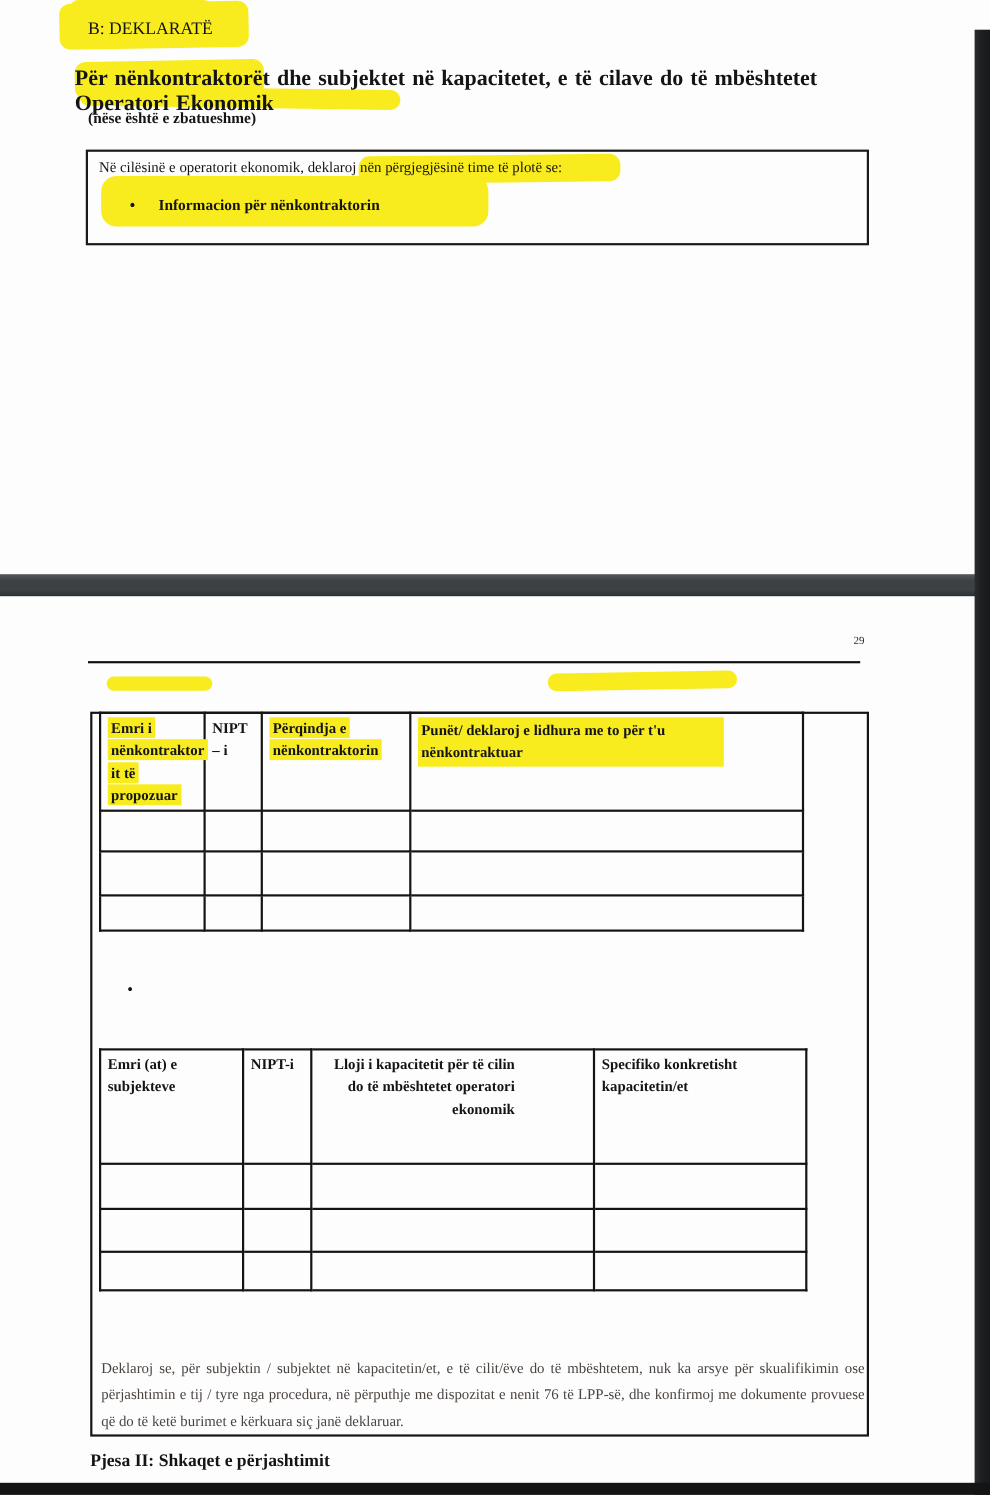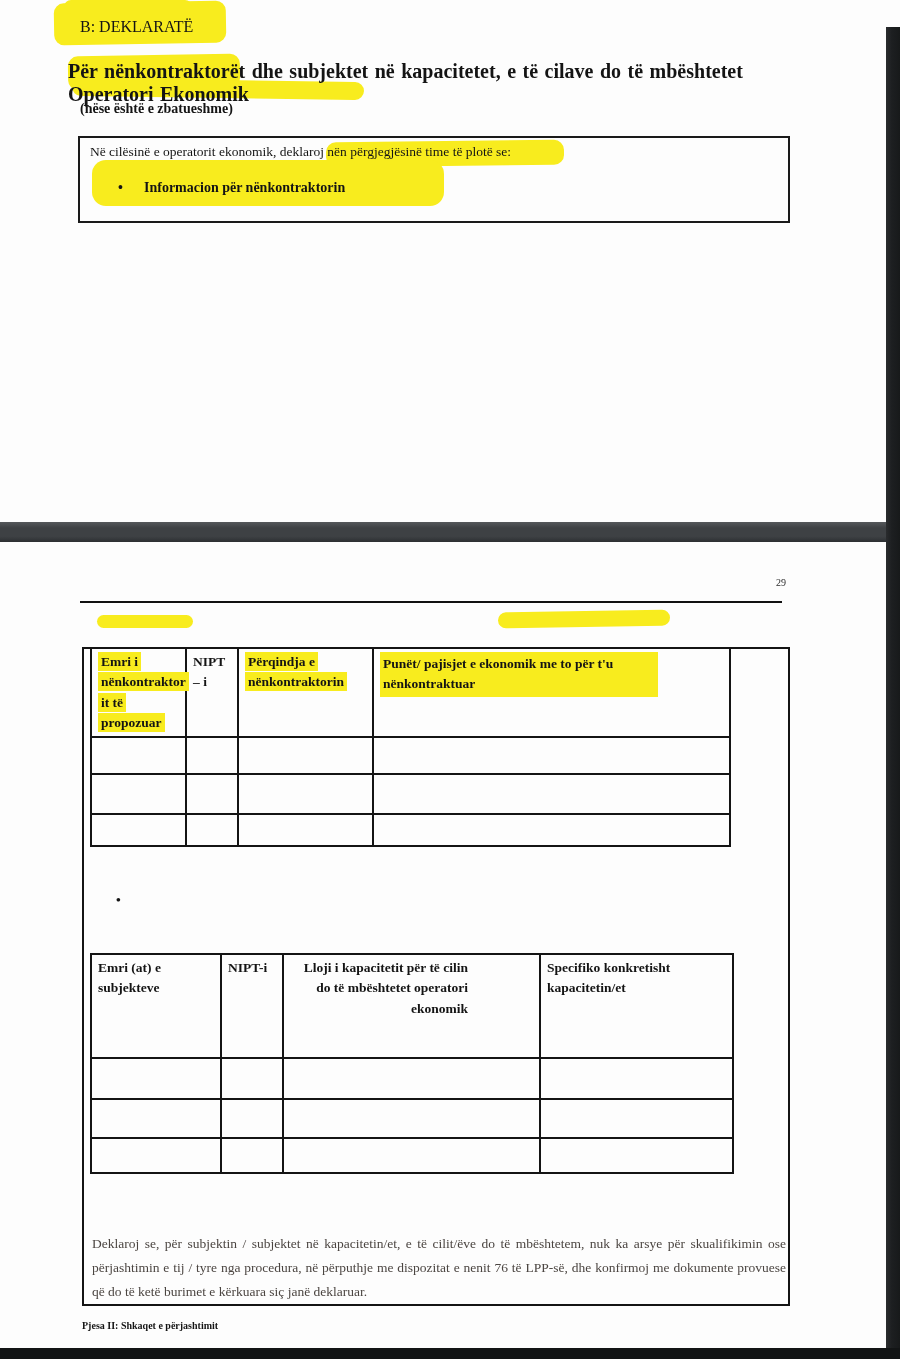--- a/index.html
+++ b/index.html
@@ -27,21 +27,21 @@
   .t1 tr.hdr{height:82px;}
   .t1 tr.r1{height:37px;} .t1 tr.r2{height:40px;} .t1 tr.r3{height:32px;}
   .t2{left:6px;top:304px;width:642px;}
   .t2 tr.hdr{height:104px;}
   .t2 tr.r1{height:41px;} .t2 tr.r2{height:39px;} .t2 tr.r3{height:35px;}
   .tight3{display:inline-block;max-width:178px;text-align:right;}
   .tight4{display:inline-block;max-width:272px;}
   .b2{left:28px;top:243px;width:678px;font-size:13.5px;font-weight:bold;text-align:justify;padding-left:28px;box-sizing:border-box;}
   .decl{position:absolute;left:8px;top:583px;width:694px;margin:0;font-size:13.5px;line-height:24px;
         text-align:justify;color:#4b4541;z-index:2;}
-  .pjesa{position:absolute;left:82px;top:1320px;margin:0;font-size:10px;font-weight:bold;z-index:2;}
+  .pjesa{position:absolute;left:82px;top:1320px;margin:0;font-size:16px;font-weight:bold;z-index:2;}
   .bottom-band{position:absolute;left:0;top:1348px;width:900px;height:11px;background:var(--bband,#121415);z-index:3;}
   .scroll-strip{position:absolute;left:886px;top:27px;width:14px;height:1332px;z-index:1;
         background:linear-gradient(90deg,#2a2c2e,var(--strip,#1d1f21) 40%,#17191a);}
 </style>
 </head>
 <body>
 
 <div class="screen">
 
   <div class="scroll-strip"></div>
@@ -79,21 +79,21 @@
           <col style="width:95px">
           <col style="width:52px">
           <col style="width:135px">
           <col style="width:357px">
         </colgroup>
       <tbody>
           <tr class="hdr">
         <th><span class="hl">Emri i nënkontraktor it të propozuar</span></th>
         <th><span>NIPT – i</span></th>
         <th><span class="hl">Përqindja e nënkontraktorin</span></th>
-        <th><span class="hl tight4">Punët/ pajisjet e ekonomik me to për t'u nënkontraktuar</span></th>
+        <th><span class="hl tight4">Punët/ deklaroj e lidhura me to për t'u nënkontraktuar</span></th>
       </tr>
       <tr class="r1">
             <td></td>
             <td></td>
             <td></td>
             <td></td>
           </tr>
       <tr class="r2">
             <td></td>
             <td></td>

